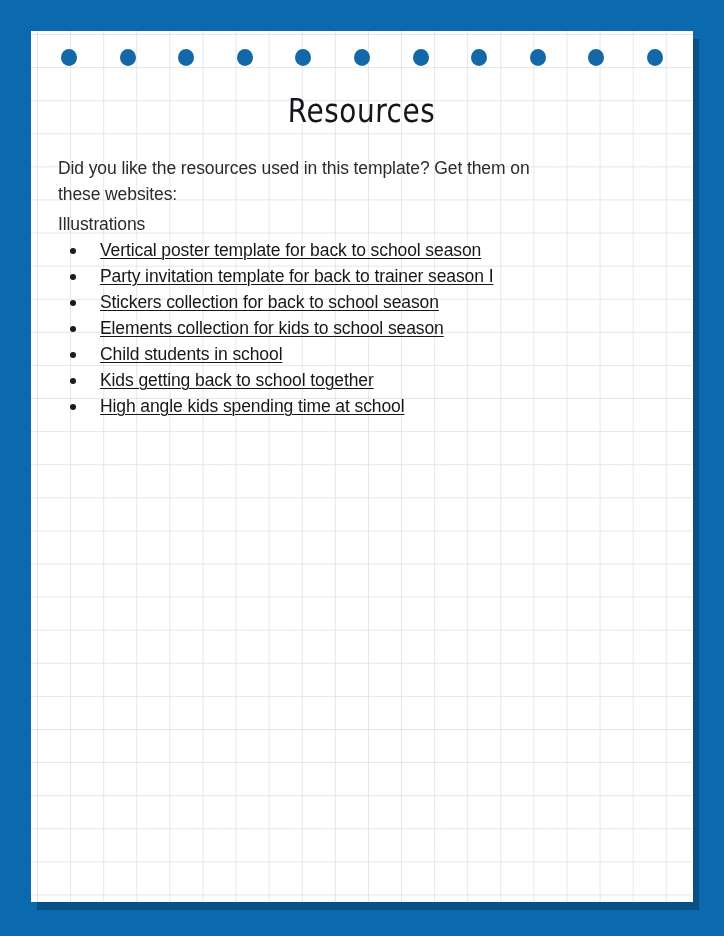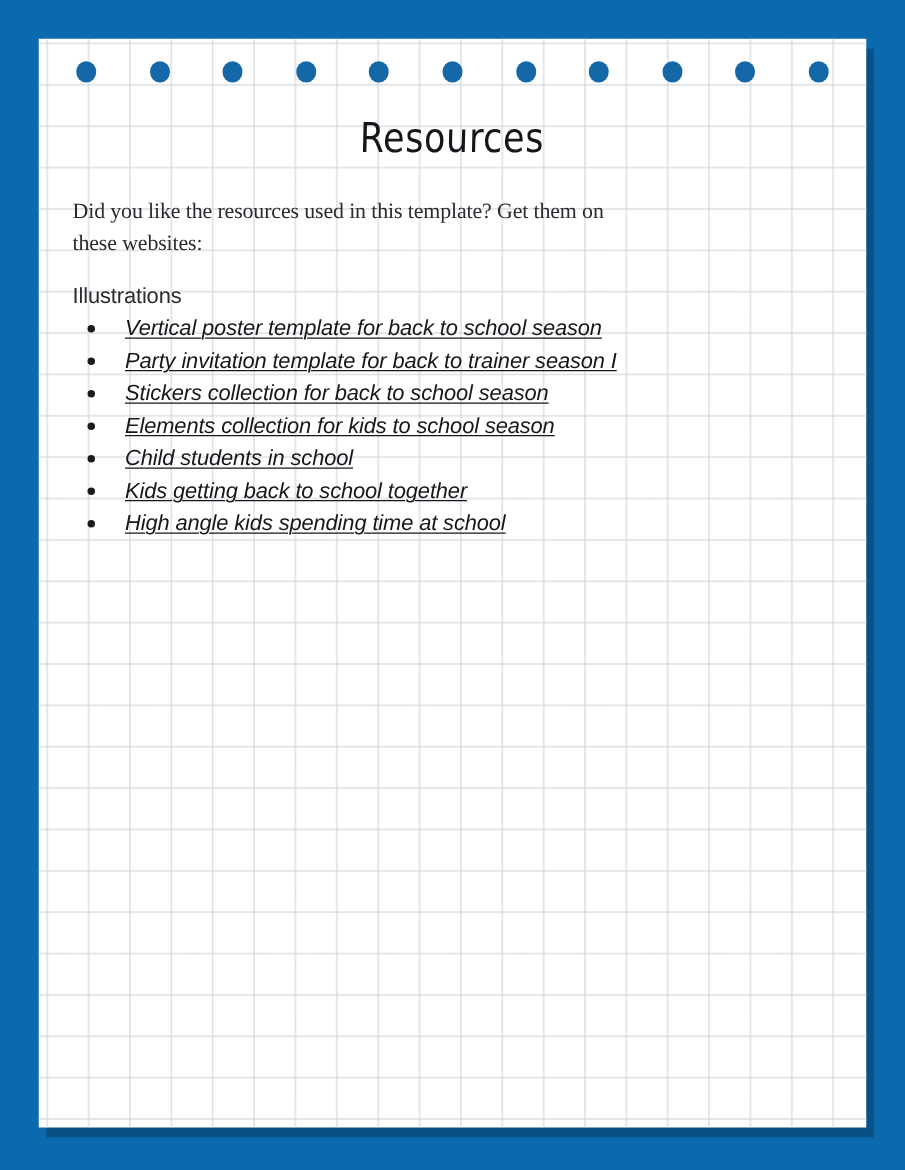--- a/index.html
+++ b/index.html
@@ -76,21 +76,21 @@
     font-weight: 400;
     letter-spacing: 0.5px;
     color: #16161a;
     transform: scaleY(1.18) skewX(-1.5deg);
     transform-origin: center;
     line-height: 1;
   }
 
   #intro-block {
     margin-top: 30px;
-    font-family: Liberation Serif, serif;
+    font-family: Liberation Sans, sans-serif;
     font-size: 17.5px;
     line-height: 26px;
     color: #2b2b2f;
     letter-spacing: -0.1px;
   }
   .intro-line { display: block; }
 
   .section-heading {
     font-family: "Liberation Sans", sans-serif;
     font-size: 17.5px;
@@ -103,21 +103,20 @@
   .link-list {
     list-style: none;
     margin: 0;
     padding: 0;
   }
   .link-list li {
     position: relative;
     padding-left: 42px;
     line-height: 26px;
     height: 26px;
-    font-style: italic;
   }
   .link-list li::before {
     content: "";
     position: absolute;
     left: 12px;
     top: 11px;
     width: 6px;
     height: 6px;
     border-radius: 50%;
     background: #1b1b1f;
@@ -127,21 +126,21 @@
     font-family: "Liberation Sans", sans-serif;
     font-size: 17.5px;
     color: #17171b;
     text-decoration: underline;
     text-underline-offset: 2px;
     text-decoration-thickness: 1px;
     letter-spacing: -0.1px;
     cursor: pointer;
   }
 
-  #illustrations-heading { margin-top: 16px; }
+  #illustrations-heading { margin-top: 4px; }
   #photos-heading { margin-top: 0; }
 </style>
 </head>
 <body>
 
 <div id="paper-card">
 
   <div id="grid-overlay"></div>
 
   <div id="punch-dots">

